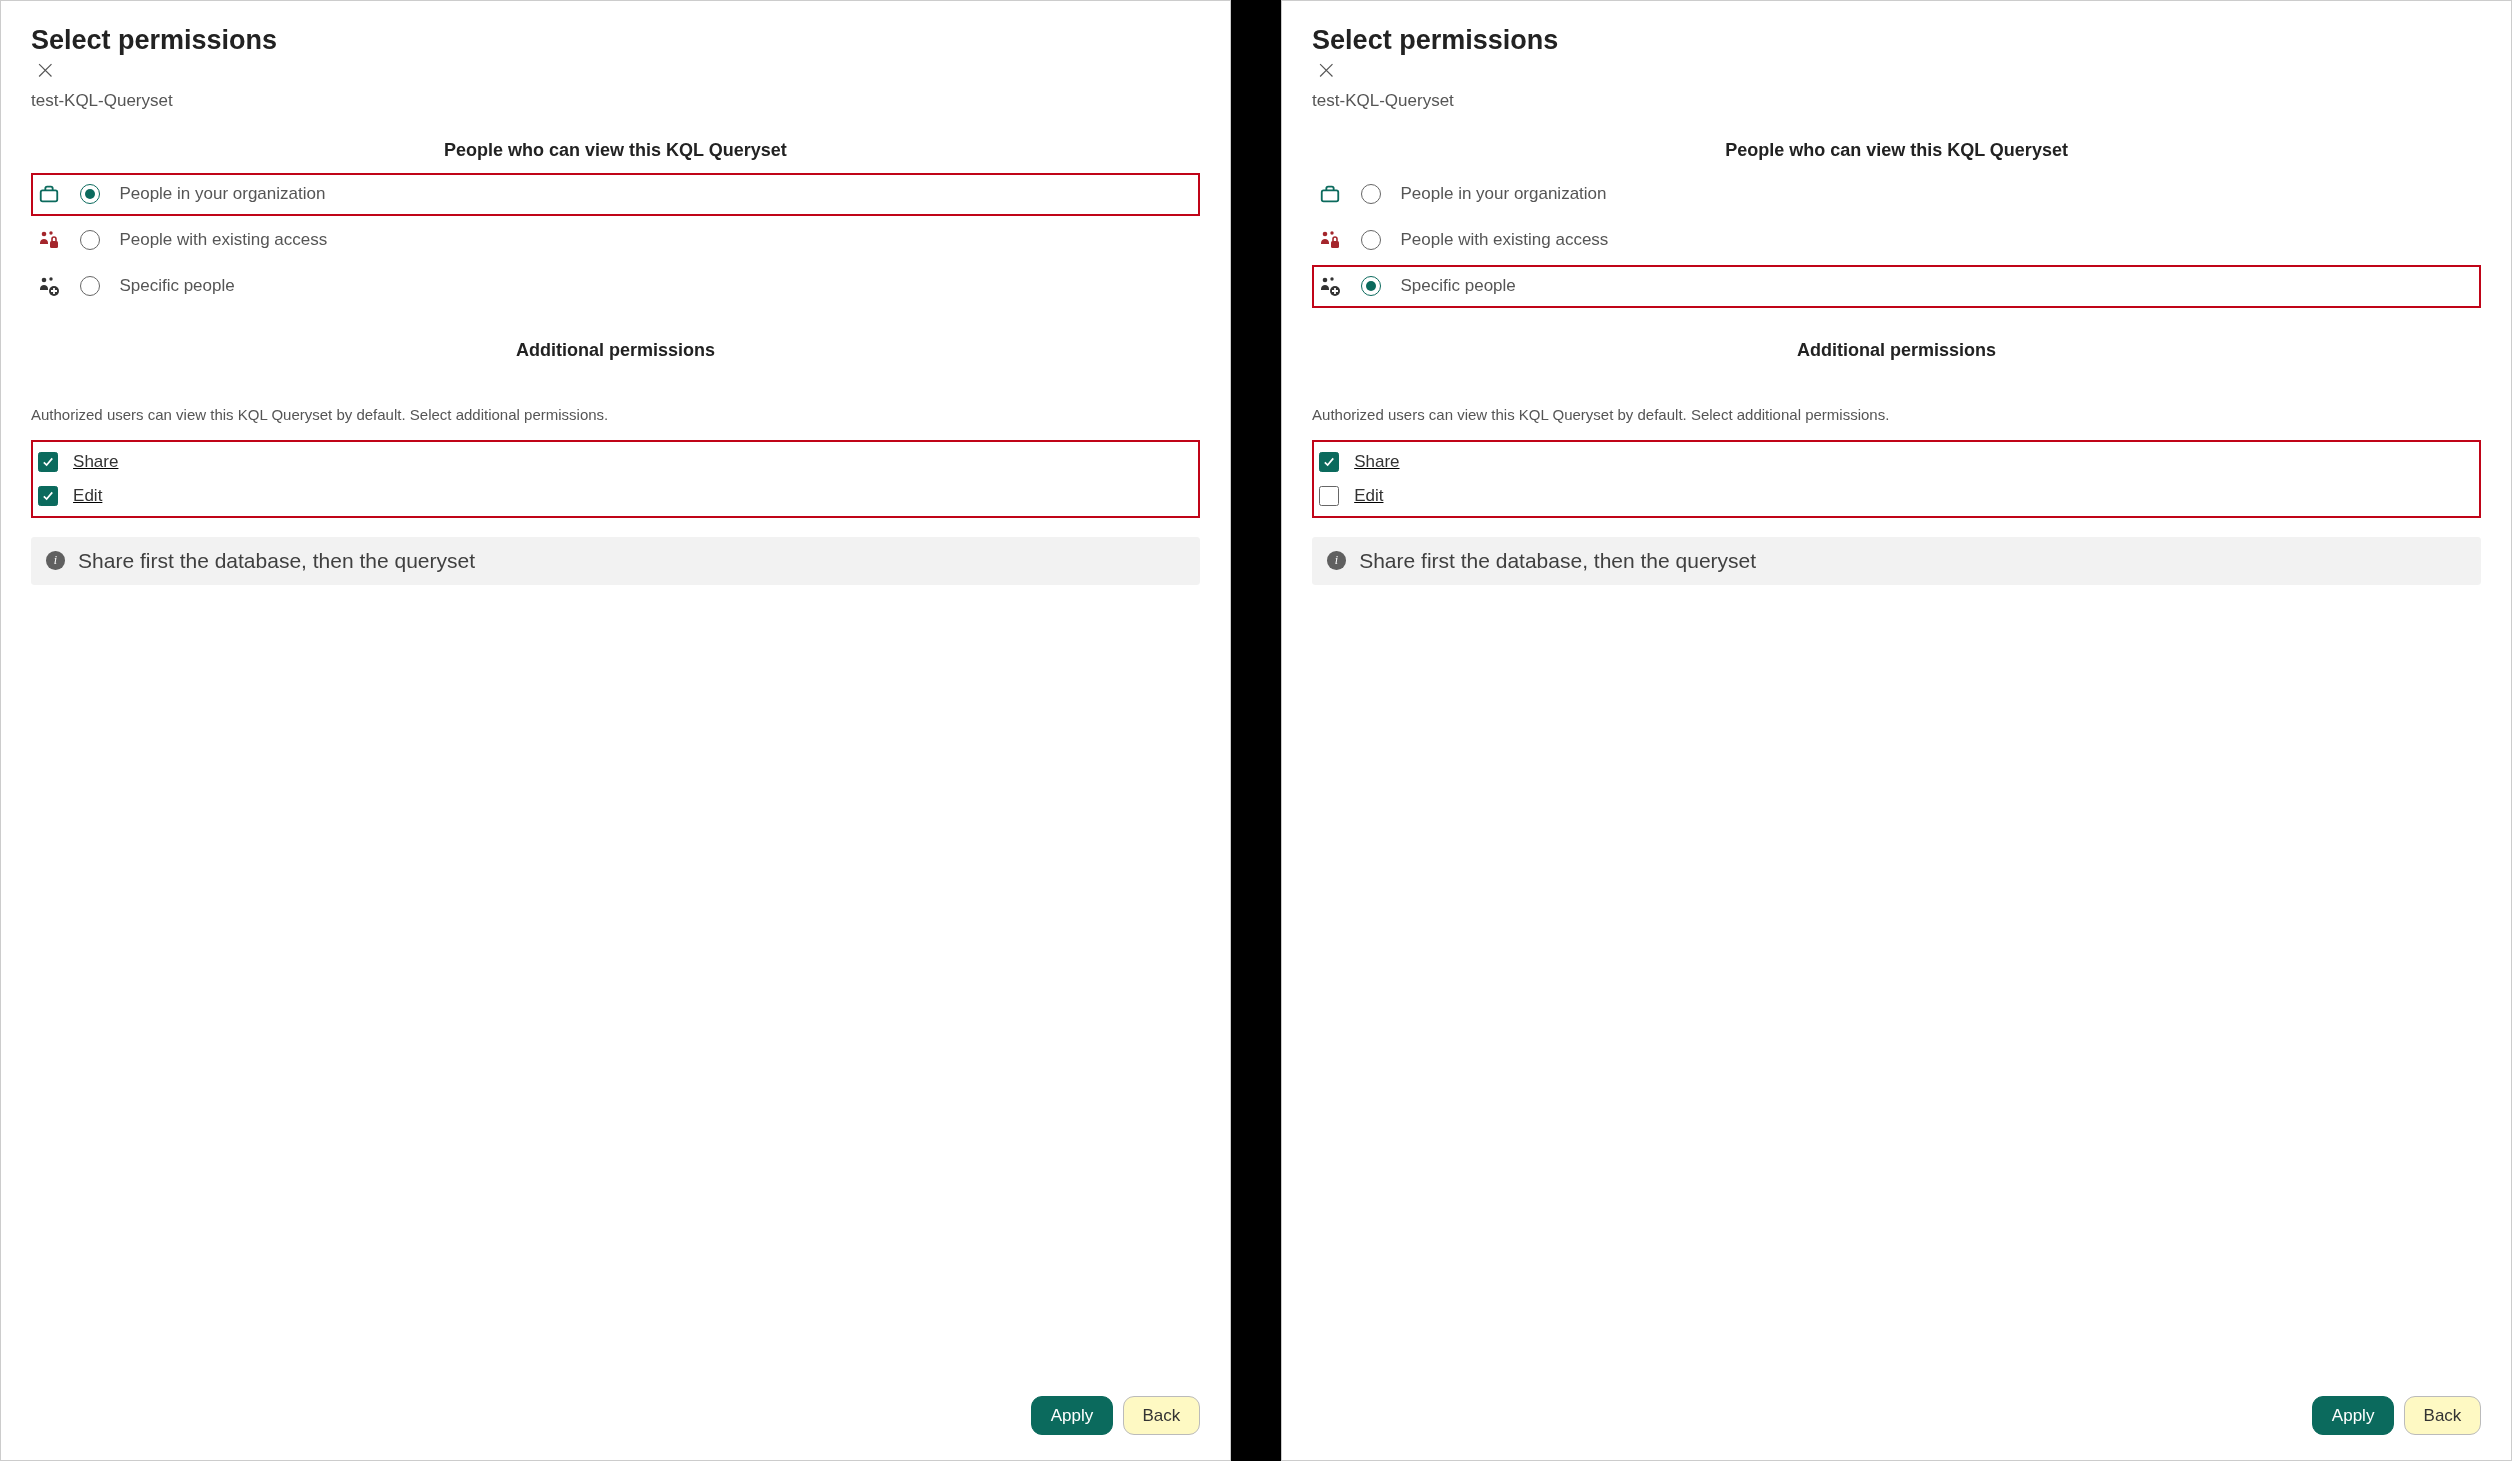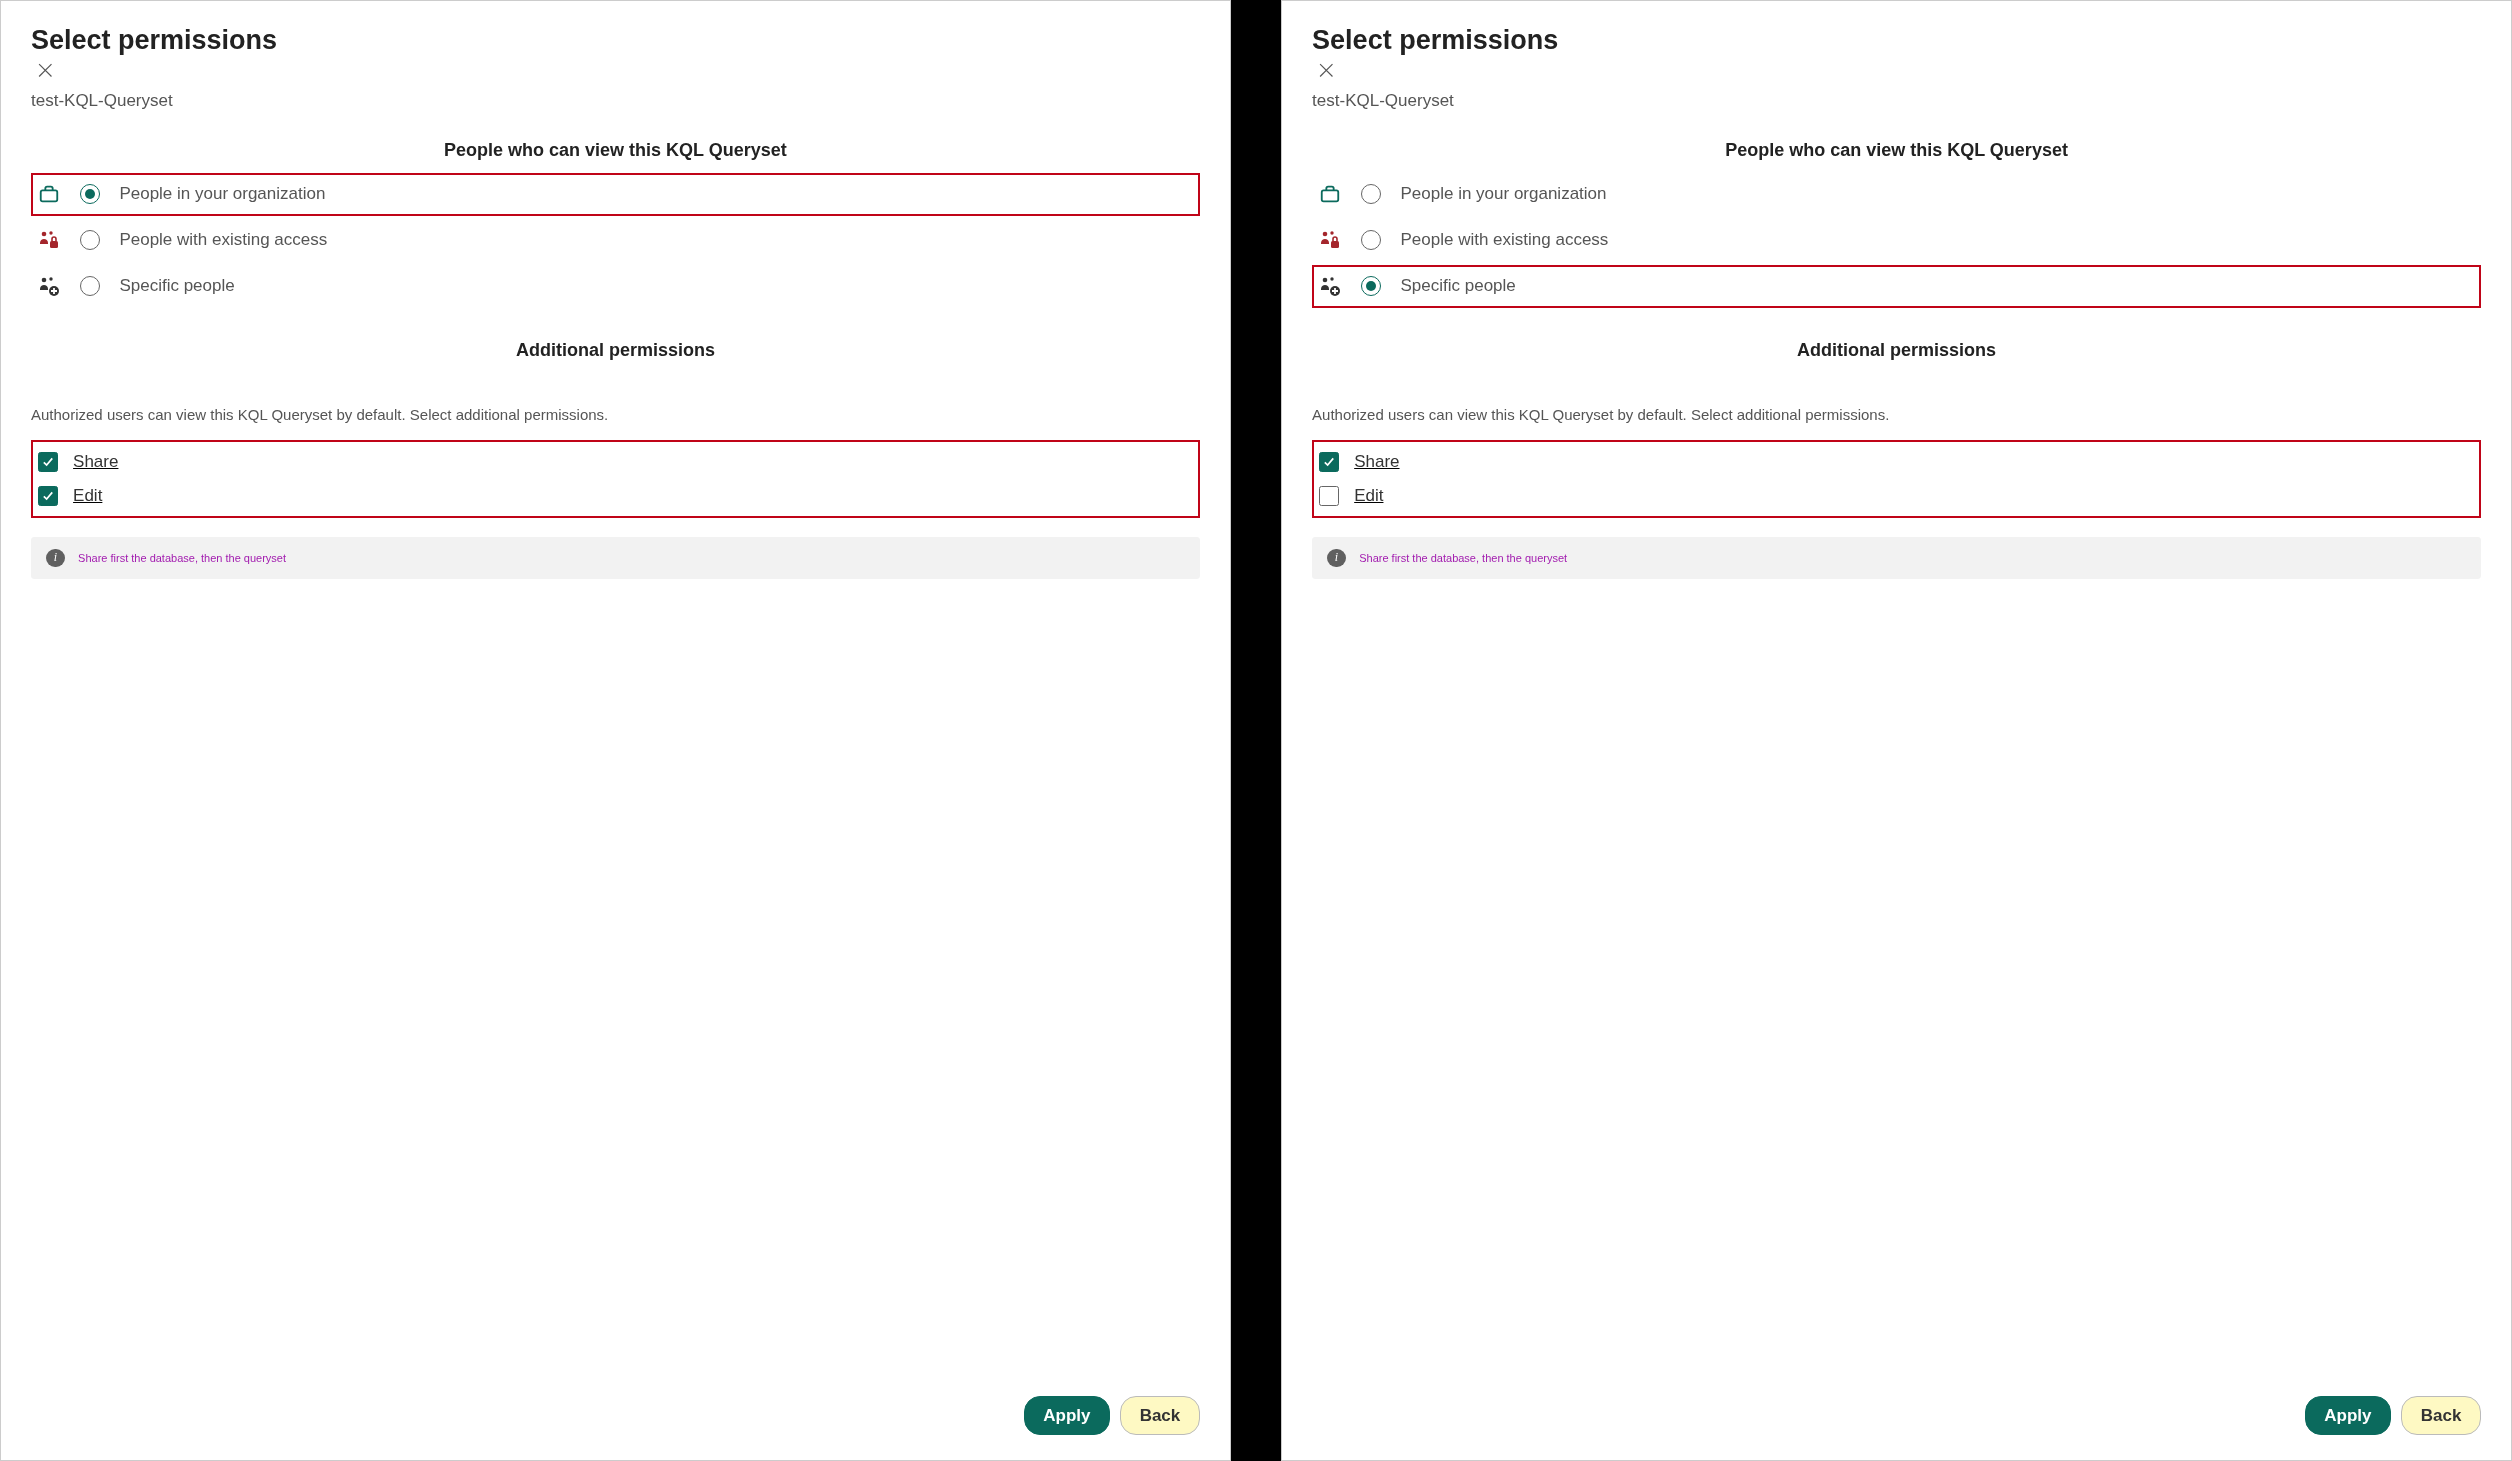--- a/index.html
+++ b/index.html
@@ -164,36 +164,36 @@
     color: #fff;
     display: flex;
     align-items: center;
     justify-content: center;
     font-family: Georgia, serif;
     font-style: italic;
     font-size: 12px;
     flex-shrink: 0;
   }
   .info-text {
-    font-size: 11px;
-    color: #a21caf;
+    font-size: 21px;
+    color: #404040;
   }
   .footer {
     margin-top: auto;
     padding-top: 34px;
     display: flex;
     justify-content: flex-end;
     gap: 10px;
   }
   .btn {
     font-size: 17px;
     padding: 8.5px 18.6px;
-    border-radius: 16px;
+    border-radius: 11px;
     cursor: pointer;
-    font-weight: 700;
+    font-weight: 400;
   }
   .btn-primary {
     background: #0b6a5d;
     color: #fff;
     border: 0.8px solid #0b6a5d;
   }
   .btn-secondary {
     background: #fef9c3;
     color: #333;
     border: 0.8px solid #bbb;

